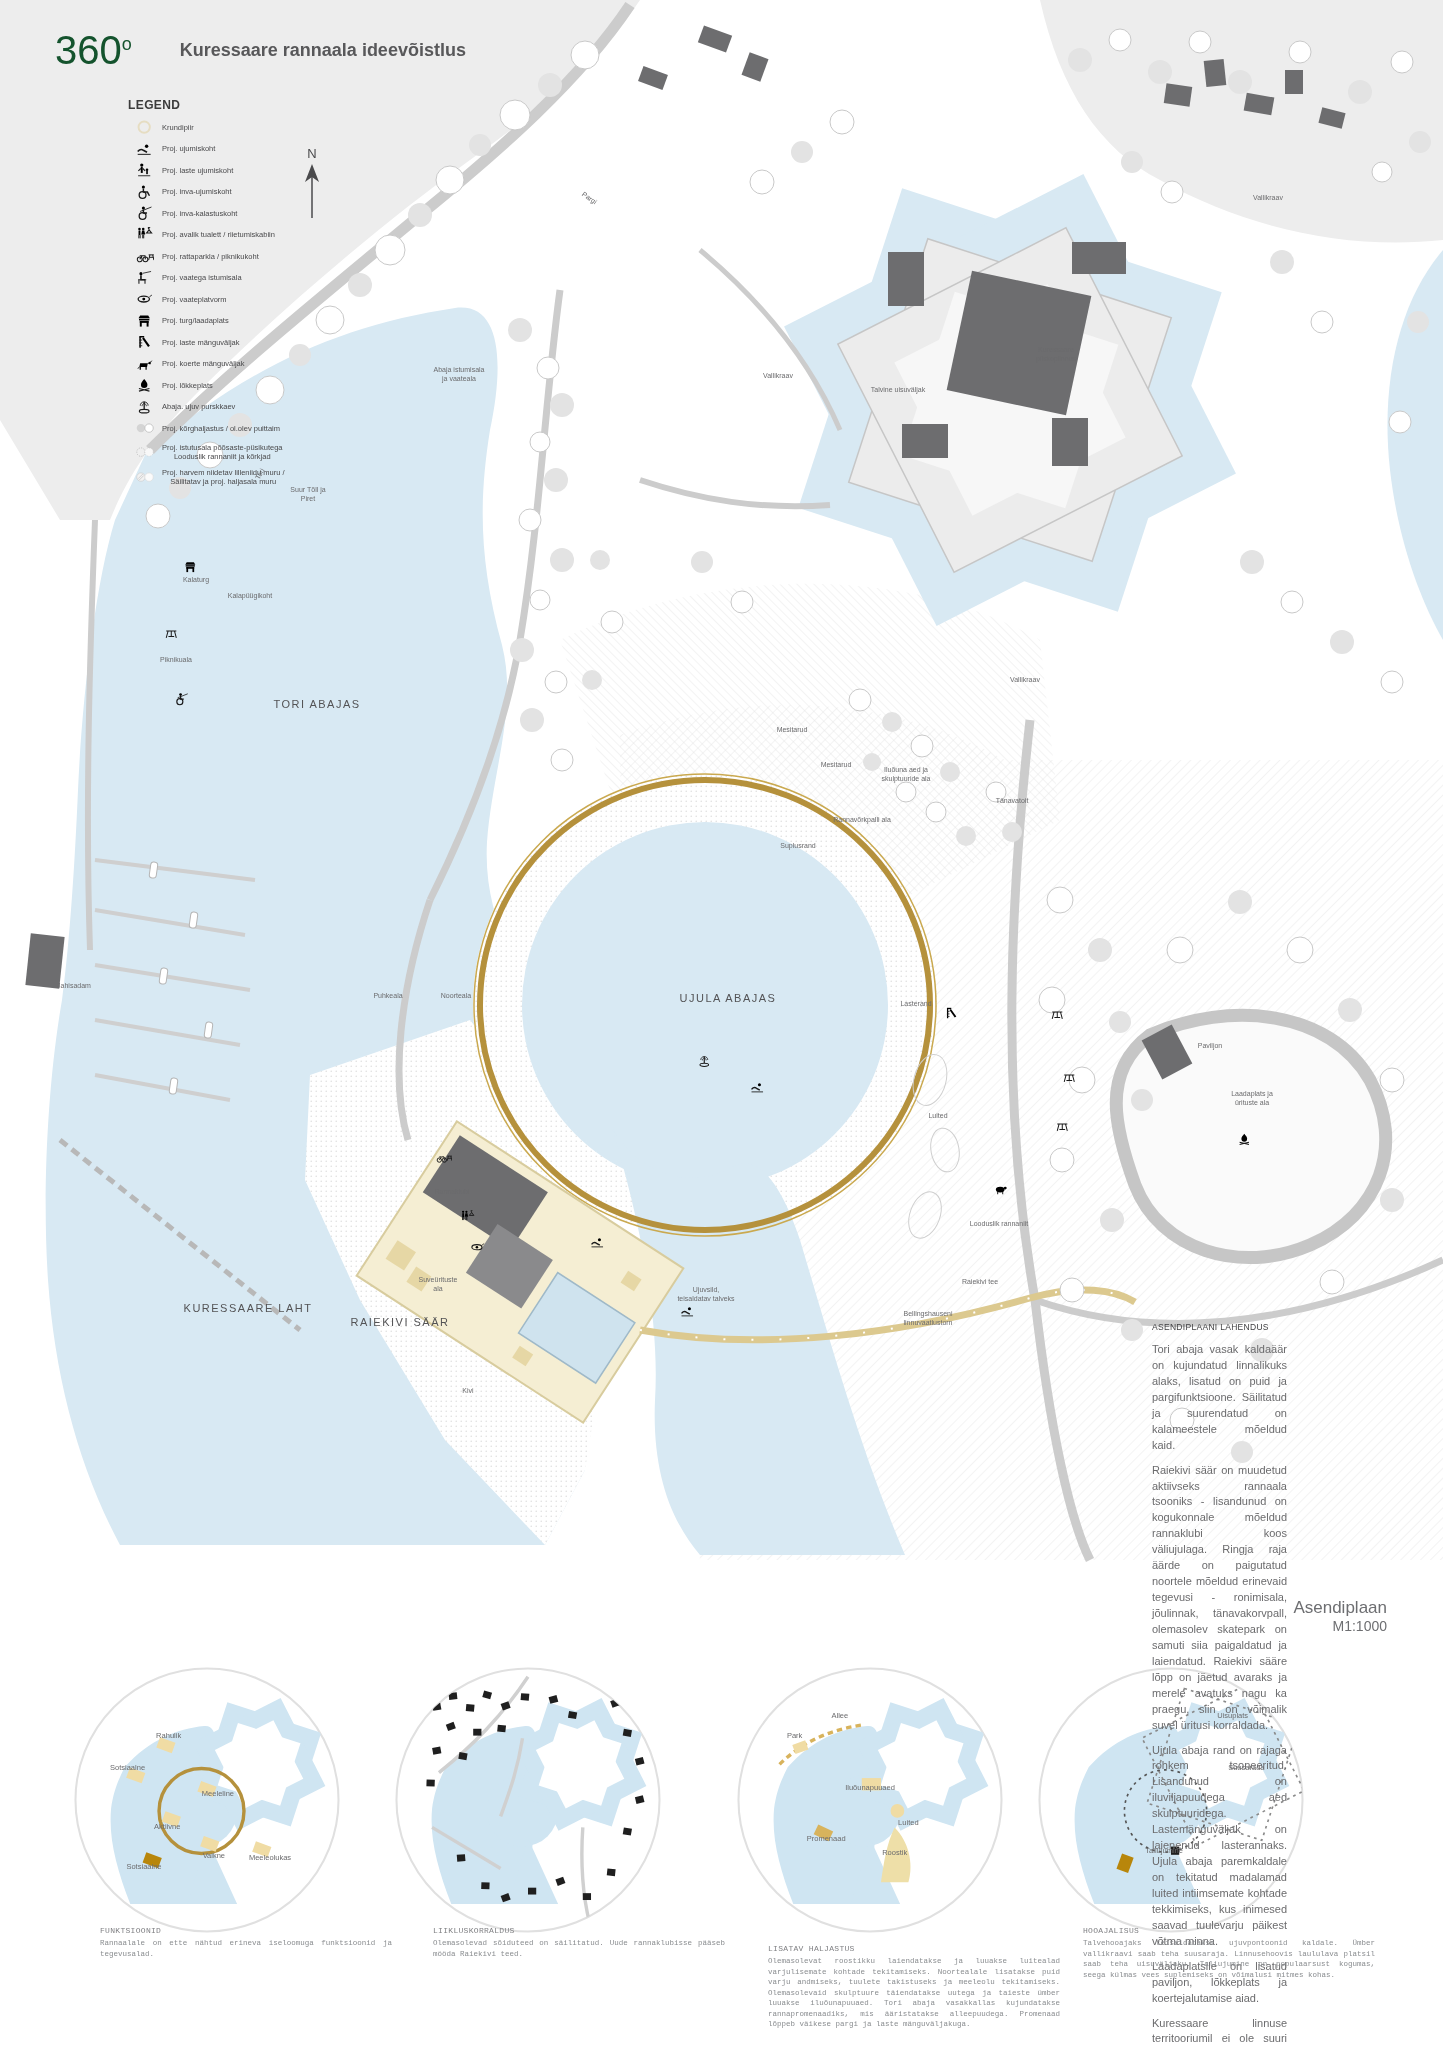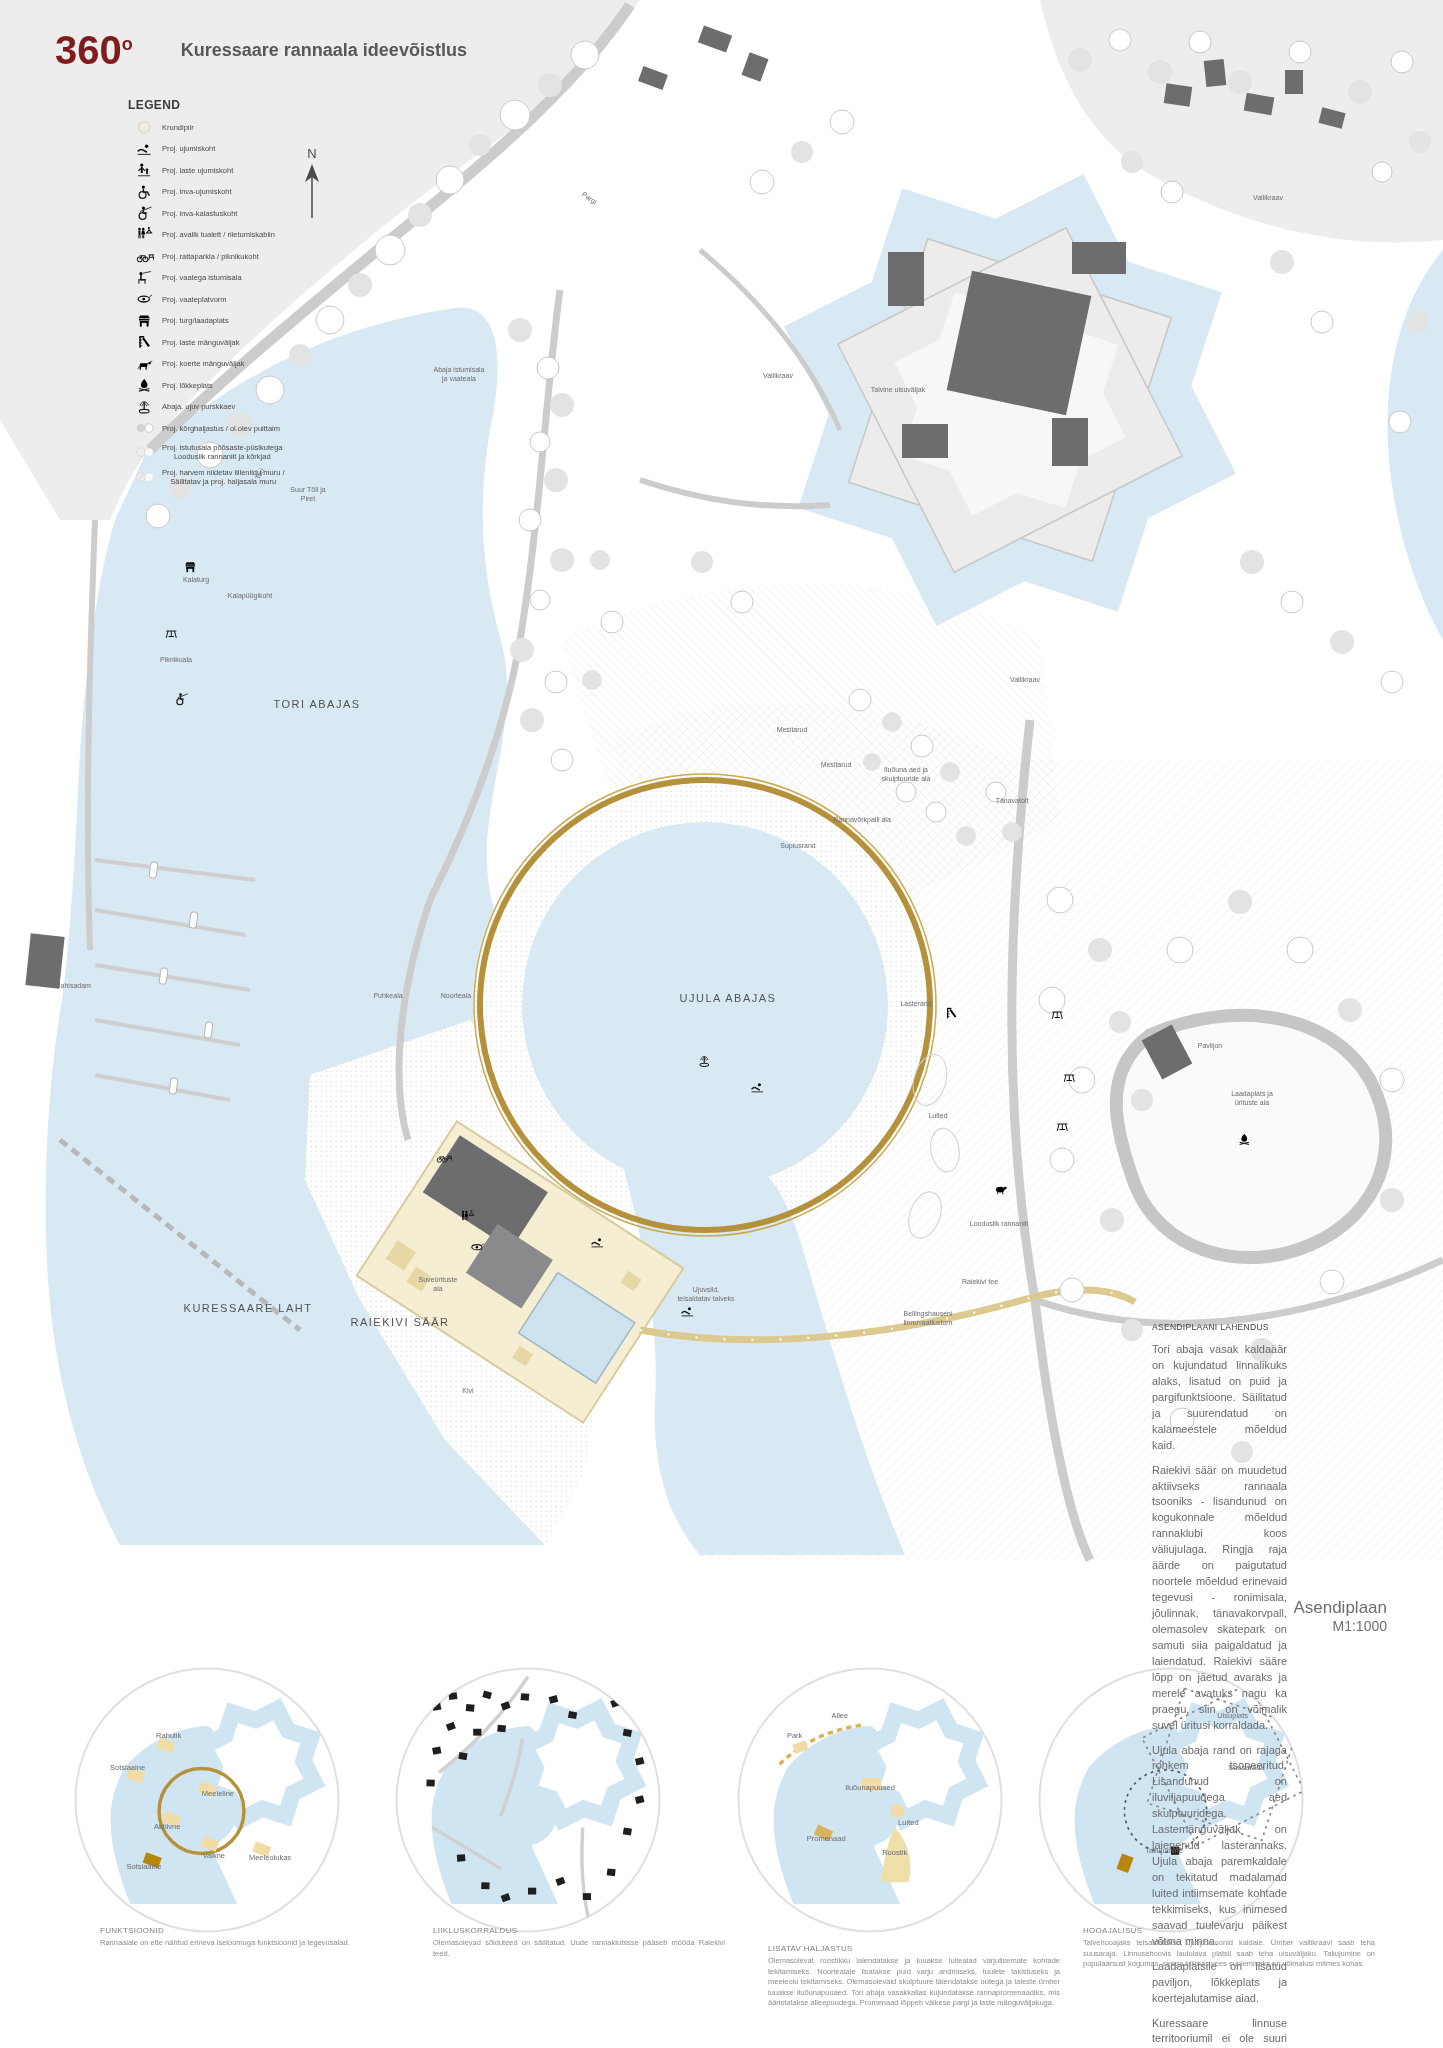--- a/index.html
+++ b/index.html
@@ -1,41 +1,41 @@
 <!DOCTYPE html>
 <html><head>
 <meta charset="utf-8">
 <style>
   html,body{margin:0;padding:0;background:#fff;}
   .sheet{position:relative;width:1443px;height:2048px;background:#fff;outline:1px solid #e3e3e3;
          font-family:"Liberation Sans","DejaVu Sans",sans-serif;color:#58585a;overflow:hidden;}
   
   .hdr{position:absolute;left:55px;top:30px;display:flex;align-items:flex-start;z-index:5;}
-  .logo{font-size:40px;font-weight:bold;color:#7f1d1d;line-height:1;}
+  .logo{font-size:40px;font-weight:normal;color:#14532d;line-height:1;}
   .logo sup{font-size:18px;vertical-align:super;}
   .title{font-size:18px;color:#58585a;margin:10px 0 8px 48px;font-weight:bold;}
   
   .legend{position:absolute;left:128px;top:98px;width:235px;z-index:5;}
   .legend-title{font-size:12px;font-weight:bold;letter-spacing:.4px;margin-bottom:8px;color:#3c3c3c;}
   .legend ul{list-style:none;margin:0;padding:0;}
   .legend li{display:flex;align-items:center;margin:0 0 6.5px 0;text-align:center;}
   .legend li .ic{width:34px;min-width:34px;height:15px;display:flex;align-items:center;justify-content:center;}
   .legend li .lb{font-size:7.5px;color:#4a4a4c;white-space:pre-line;line-height:1.25;}
   
   #map{position:absolute;left:0;top:0;z-index:1;}
   
   .descr{position:absolute;left:1152px;top:1322px;width:152px;z-index:5;}
   .descr h2{font-size:8.5px;font-weight:normal;letter-spacing:.3px;color:#3f3f41;margin:0 0 10px 0;}
   .descr p{font-size:11px;line-height:1.45;color:#6b6b6d;text-align:justify;margin:0 17px 9px 0;}
   .plan-title{position:absolute;right:56px;top:1598px;text-align:right;color:#6d6e71;z-index:5;}
   .plan-title .l1{font-size:17px;}
   .plan-title .l2{font-size:14px;}
   
   .diag-svg{position:absolute;z-index:4;}
-  .caption{position:absolute;top:1926px;width:292px;z-index:5;}
+  .caption{position:absolute;top:1926px;width:292px;z-index:5;font-family:Liberation Mono, monospace;}
   .caption h3{font-size:8px;font-weight:normal;letter-spacing:.3px;color:#808184;margin:0 0 3px 0;}
   .caption p{font-size:7.5px;line-height:1.4;color:#8a8d90;text-align:justify;margin:0;}
   text{font-family:"Liberation Sans","DejaVu Sans",sans-serif;}
   .map-label{fill:#6b6b6d;font-size:7px;}
   .area-label{fill:#535355;font-size:11px;letter-spacing:1.5px;}
   .mini-label{fill:#6b6b6d;font-size:5.5px;}
 </style>
 </head>
 <body>
 

